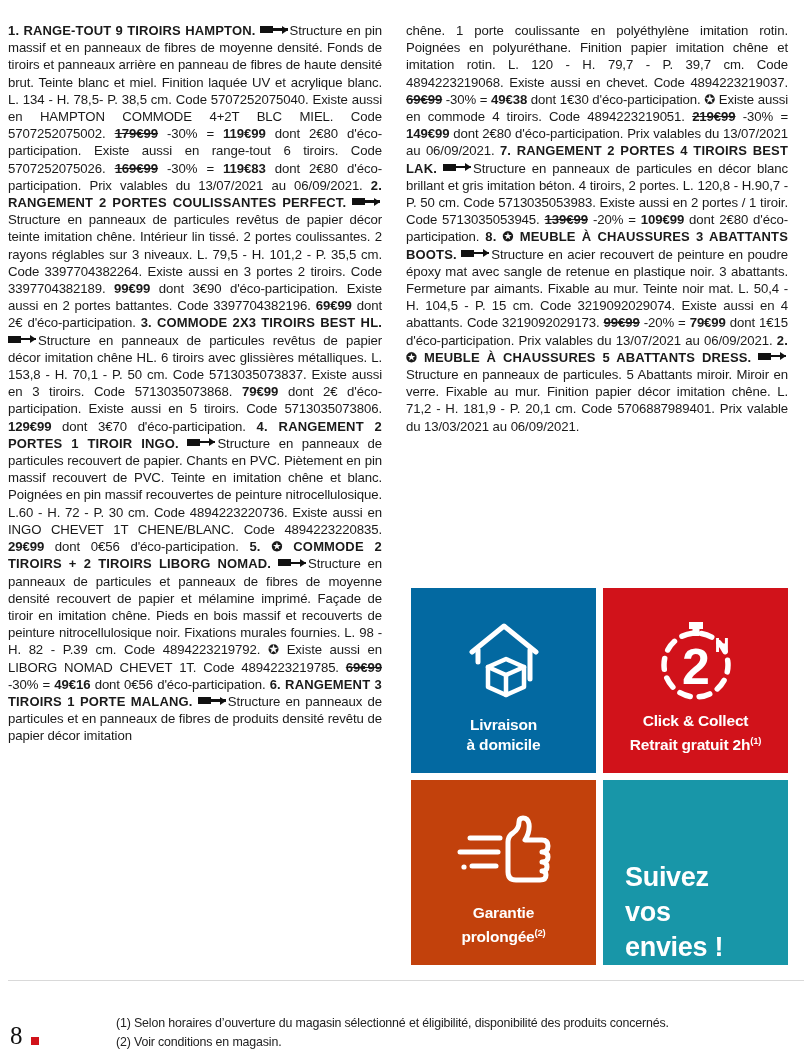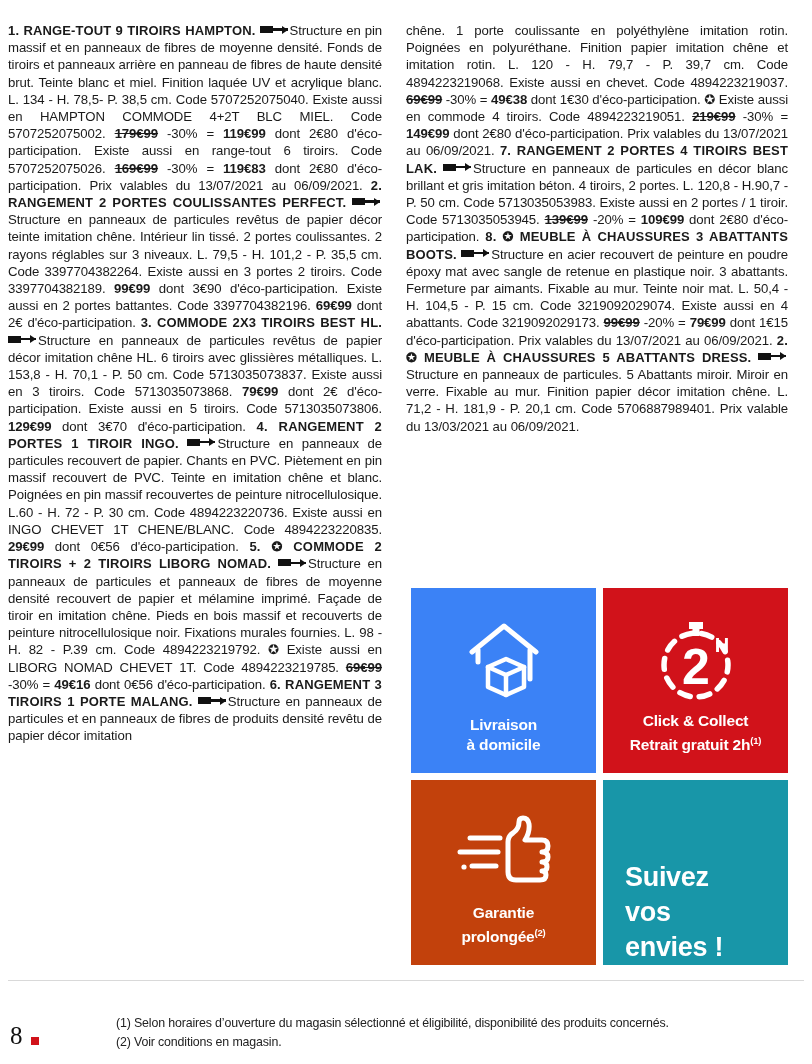--- a/index.html
+++ b/index.html
@@ -212,21 +212,21 @@
       <span class="arrow"><i></i></span><span>Structure en acier recouvert de peinture en poudre époxy mat avec sangle de retenue en plastique noir. 3 abattants. Fermeture par aimants. Fixable au mur. Teinte noir mat. L. 50,4 - H. 104,5 - P. 15 cm. Code 3219092029074. Existe aussi en 4 abattants. Code 3219092029173. </span><span class="strike">99€99</span><span> -20% = </span><span class="price">79€99</span><span> dont 1€15 d'éco-participation. Prix valables du 13/07/2021 au 06/09/2021.</span>
 
       <span class="ttl">2. ✪ MEUBLE À CHAUSSURES 5 ABATTANTS DRESS.</span>
       <span class="arrow"><i></i></span><span>Structure en panneaux de particules. 5 Abattants miroir. Miroir en verre. Fixable au mur. Finition papier décor imitation chêne. L. 71,2 - H. 181,9 - P. 20,1 cm. Code 5706887989401. Prix valable du 13/03/2021 au 06/09/2021.</span>
     </p>
   </div>
 </div>
 
 <div class="promo-grid">
 
-  <div class="tile" style="background:#3b82f6">
+  <div class="tile" style="background:#0369a1">
     <div class="icon-wrap">
       <svg width="92" height="86" viewBox="0 0 92 86" fill="none" stroke="#ffffff" stroke-width="5" stroke-linecap="round" stroke-linejoin="round">
         <polyline points="14,35 46,9 78,35"></polyline>
         <line x1="20" y1="33" x2="20" y2="45"></line>
         <line x1="72" y1="33" x2="72" y2="62"></line>
         <polygon points="30,50 48,42 66,50 66,70 48,78 30,70" stroke-width="4.5"></polygon>
         <polyline points="30,50 48,58 66,50" stroke-width="4.5"></polyline>
         <line x1="48" y1="58" x2="48" y2="78" stroke-width="4.5"></line>
       </svg>
     </div>

